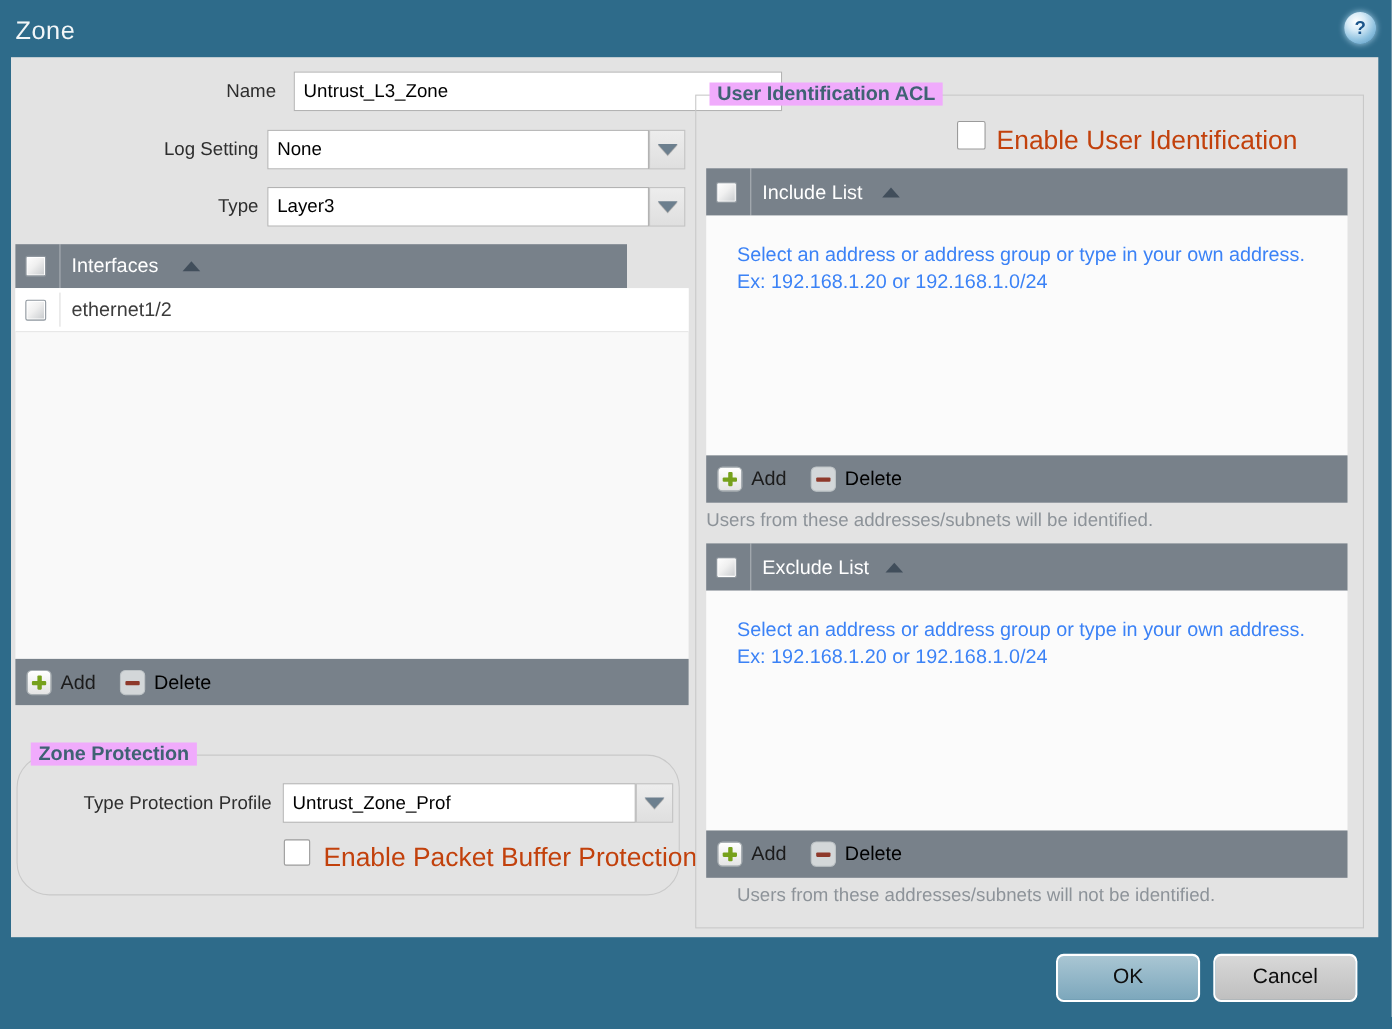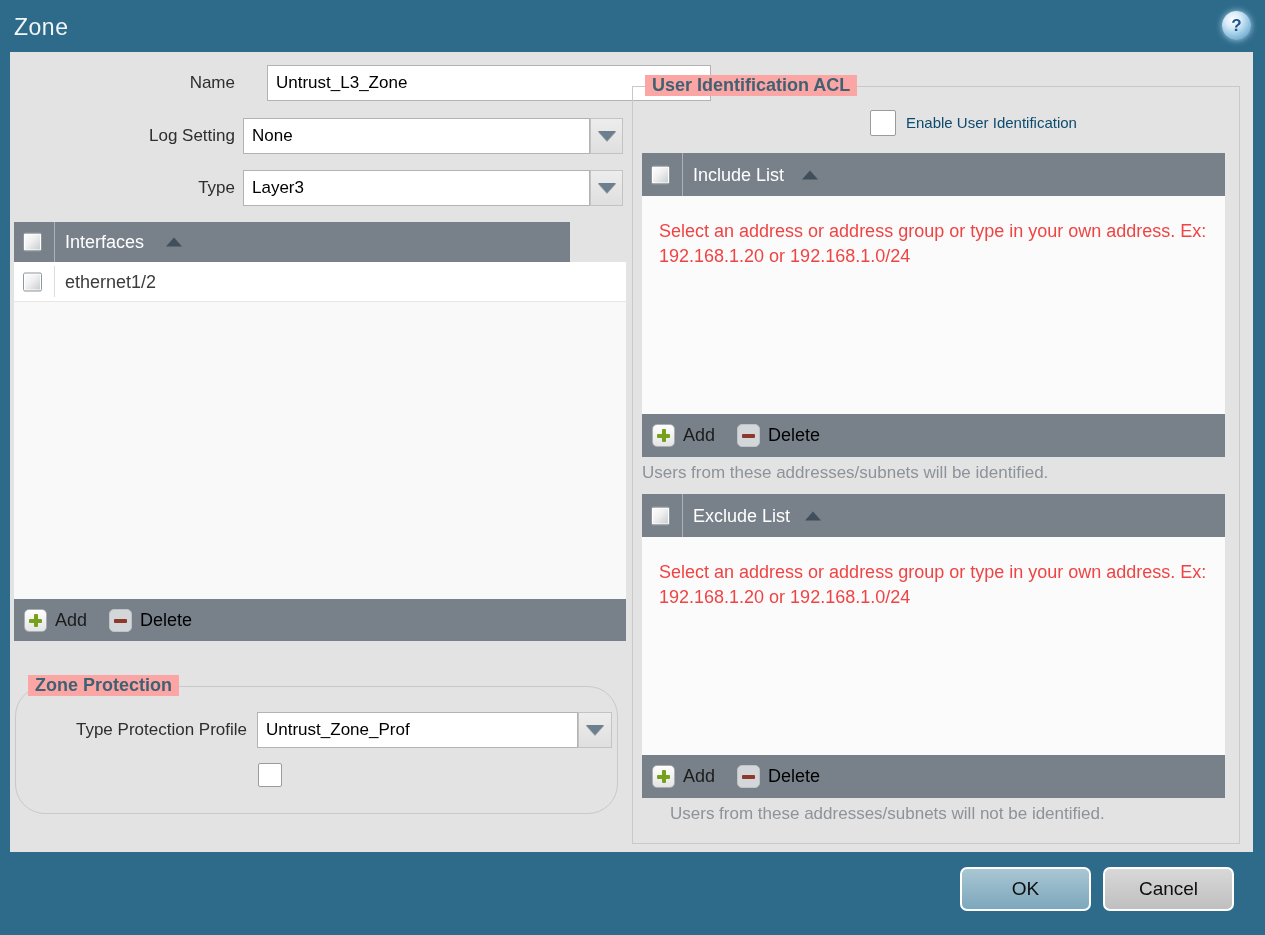--- a/index.html
+++ b/index.html
@@ -68,32 +68,32 @@
   .bar-v { position:absolute; left:9px; top:4px; width:4px; height:13px; border-radius:1px; }
   .green { background:#76A11C; }
   .red   { background:#8E392B; }
   .add-label { margin-left:8px; font-size:18px; color:#1B1B1B; cursor:pointer; }
   .del-label { margin-left:8px; font-size:18px; color:#000000; }
   .ft-gap { width:22px; flex:0 0 auto; }
 
   
   .groupbox { position:absolute; border:1px solid #C9C9C9; }
   .legend {
-    position:absolute; top:-12px; left:12px; background:#fca5a5; padding:0 7px;
+    position:absolute; top:-12px; left:12px; background:#f0abfc; padding:0 7px;
     font-size:18px; font-weight:bold; color:#3F6273; white-space:nowrap;
   }
 
   .enable-check {
     position:absolute; width:26px; height:26px; background:#FFFFFF; border:1px solid #9B9B9B;
     border-radius:2px; cursor:pointer;
   }
-  .enable-label { position:absolute; font-size:15px; color:#0c4a6e; }
+  .enable-label { position:absolute; font-size:24px; color:#c2410c; }
 
   .placeholder-text {
-    padding:23px 18px 0 17px; font-size:18px; color:#ef4444; line-height:1.38;
+    padding:23px 18px 0 28px; font-size:18px; color:#3b82f6; line-height:1.38;
   }
   .helper-text { position:absolute; font-size:17px; color:#8D9399; }
 
   
   .btn {
     position:absolute; height:44px; width:131px; border-radius:7px; border:2px solid #FFFFFF;
     font-family:"Liberation Sans", sans-serif; font-size:19px; color:#0E0E0E; cursor:pointer;
   }
   .btn-ok { background:linear-gradient(#A9C6D3,#7CA7BC); }
   .btn-cancel { background:linear-gradient(#D8D8D8,#BFBFBF); }
@@ -105,21 +105,21 @@
 
   <div class="titlebar">
     <span class="title">Zone</span>
     <div class="help">
       <span>?</span>
     </div>
   </div>
 
   <div class="dialog">
 
-    <div class="flabel" style="left:0; top:13px; width:225px;">Name</div>
+    <div class="flabel" style="left:16px; top:13px; width:225px;">Name</div>
     <input class="tinput" style="left: 233px; top: 13px; width: 444px; margin-left: 24px;" type="text" value="Untrust_L3_Zone">
 
     <div class="flabel" style="left:0; top:66px; width:225px;">Log Setting</div>
     <input class="tinput" style="left: 233px; top: 66px; width: 347px;" type="text" value="None">
     <div class="drop-btn" style="left:580px; top:66px;">
       <div class="down-tri"></div>
     </div>
 
     <div class="flabel" style="left:0; top:118px; width:225px;">Type</div>
     <input class="tinput" style="left: 233px; top: 118px; width: 347px;" type="text" value="Layer3">
@@ -157,20 +157,21 @@
 
     <div class="groupbox" style="left:5px; top:634px; width:603px; height:128px;border-radius:30px;">
       <span class="legend">Zone Protection</span>
     </div>
     <div class="flabel" style="left:0; top:660px; width:237px;">Type Protection Profile</div>
     <input class="tinput" style="left: 247px; top: 660px; width: 321px;" type="text" value="Untrust_Zone_Prof">
     <div class="drop-btn" style="left:568px; top:660px; width:34px;">
       <div class="down-tri"></div>
     </div>
     <div class="enable-check" style="left:248px; top:711px; width:24px; height:24px;"></div>
+    <div class="enable-label" style="left:284px; top:714px;">Enable Packet Buffer Protection</div>
 
     <div class="groupbox" style="left:622px; top:34px; width:608px; height:758px;">
       <span class="legend">User Identification ACL</span>
     </div>
     <div class="enable-check" style="left:860px; top:58px;"></div>
     <div class="enable-label" style="left:896px; top:62px;">Enable User Identification</div>
 
     <div class="tbl-chrome" style="left:632px; top:101px; width:583px; height:43px;">
       <div class="hdr-check"></div>
       <div class="hdr-sep"></div>

